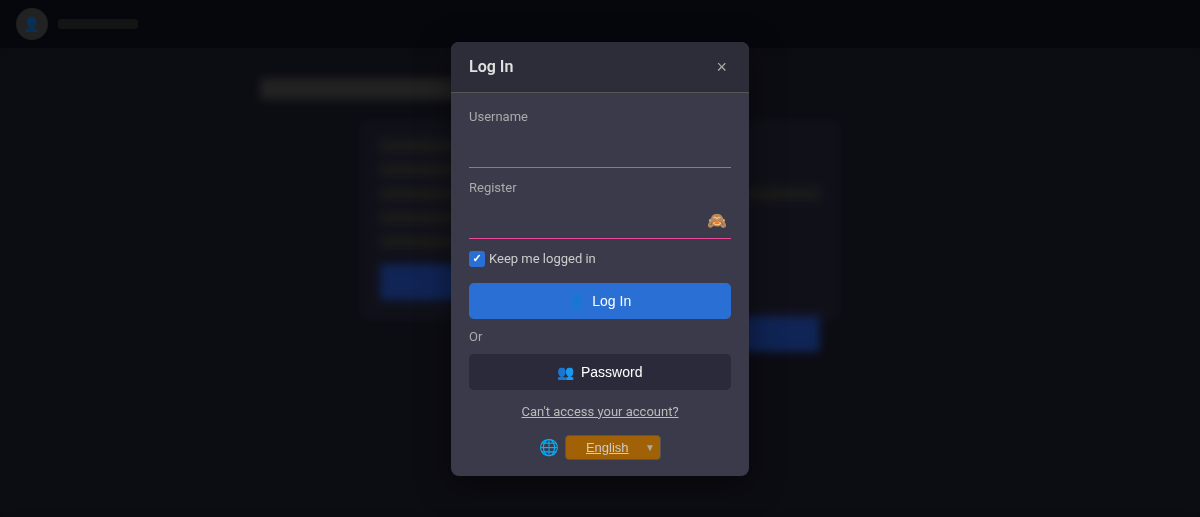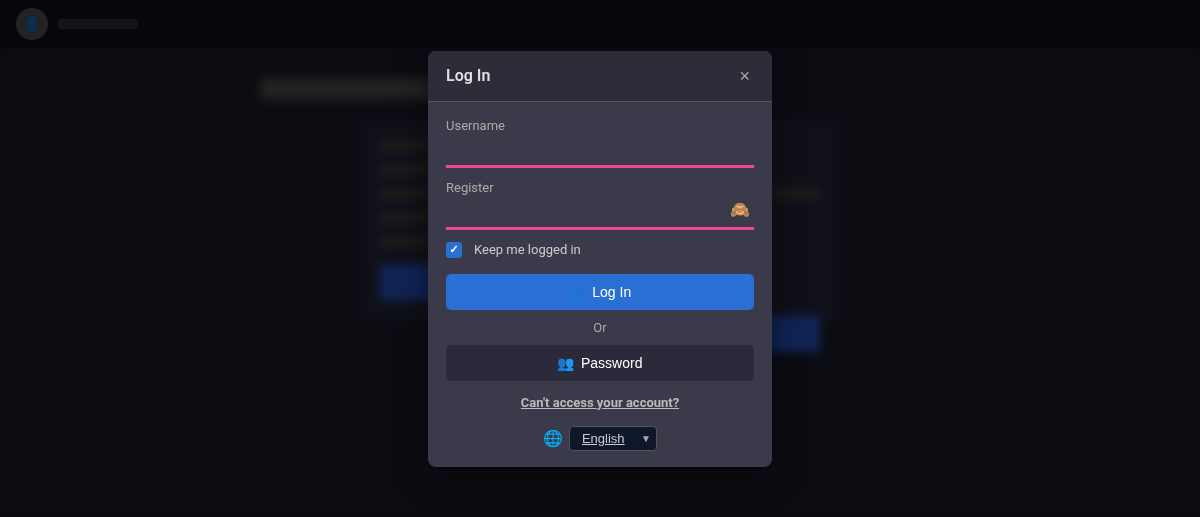--- a/index.html
+++ b/index.html
@@ -126,21 +126,21 @@
       z-index: 10;
       display: flex;
       align-items: center;
       justify-content: center;
     }
 
     
     .modal {
       background: #3a3a4a;
       border-radius: 8px;
-      width: 344px;
+      width: 298px;
       box-shadow: 0 8px 32px rgba(0,0,0,0.5);
       overflow: hidden;
       position: relative;
     }
 
     .modal-header {
       background: #2d2d3a;
       padding: 14px 18px;
       display: flex;
       align-items: center;
@@ -164,22 +164,22 @@
       padding: 2px 4px;
     }
 
     .modal-body {
       padding: 16px 18px;
     }
 
     
     .form-group {
       margin-bottom: 4px;
-      border-bottom: 3px solid #ec4899;
-      padding-bottom: 8px;
+      border-bottom: 1px solid #ec4899;
+      padding-bottom: 19px;
       margin-bottom: 12px;
       position: relative;
     }
 
     .form-group label {
       display: block;
       color: #aaa;
       font-size: 13px;
       margin-bottom: 4px;
     }
@@ -203,21 +203,21 @@
       color: #888;
       font-size: 16px;
       cursor: pointer;
     }
 
     
     .checkbox-row {
       display: flex;
       align-items: center;
       margin-bottom: 16px;
-      gap: 12px;
+      gap: 4px;
     }
 
     .checkbox-custom {
       width: 16px;
       height: 16px;
       background: #2a70d4;
       border-radius: 3px;
       display: flex;
       align-items: center;
       justify-content: center;
@@ -248,21 +248,21 @@
       font-size: 14px;
       cursor: pointer;
       display: flex;
       align-items: center;
       justify-content: center;
       gap: 6px;
       margin-bottom: 10px;
     }
 
     .or-divider {
-      text-align: center;
+      text-align: left;
       color: #aaa;
       font-size: 13px;
       margin-bottom: 10px;
     }
 
     .btn-register {
       width: 100%;
       padding: 10px;
       background: #2a2a3a;
       border: none;
@@ -278,43 +278,42 @@
     }
 
     .forgot-link {
       display: block;
       text-align: center;
       color: #bbb;
       font-size: 13px;
       text-decoration: underline;
       cursor: pointer;
       margin-bottom: 16px;
-      font-weight: bold;
     }
 
     
     .lang-row {
       display: flex;
       align-items: center;
       justify-content: center;
       gap: 6px;
     }
 
     .globe-icon {
       color: #aaa;
       font-size: 16px;
     }
 
     .lang-select {
-      background: #0f172a;
+      background: #a16207;
       border: 1px solid #555;
       border-radius: 4px;
       color: #ccc;
       font-size: 13px;
-      padding: 4px 24px 4px 12px;
+      padding: 4px 24px 4px 20px;
       cursor: pointer;
       appearance: none;
       outline: none;
       text-decoration: underline;
     }
 
     .lang-select-wrapper {
       position: relative;
       display: flex;
       align-items: center;

